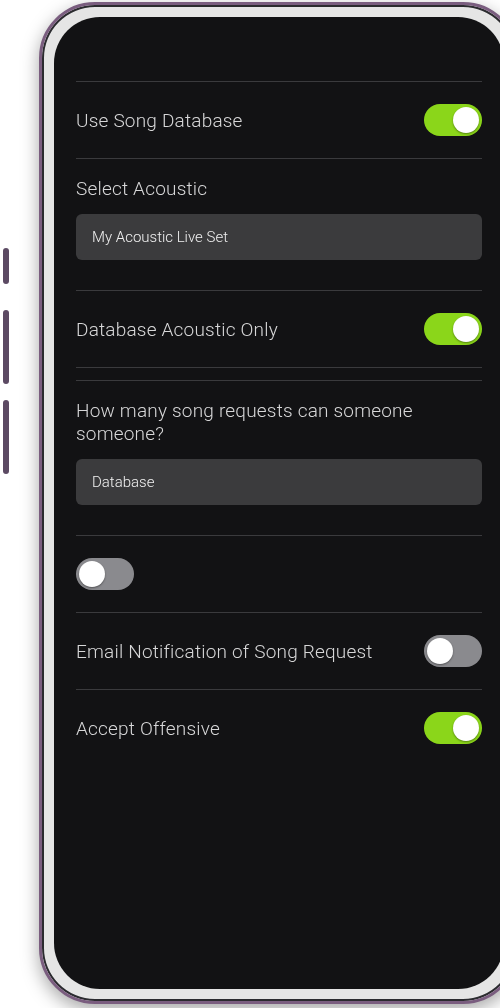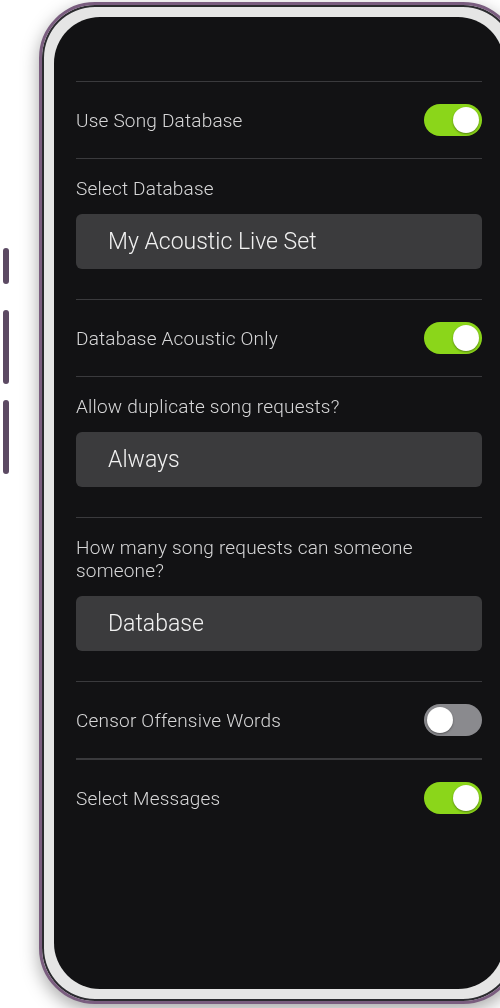--- a/index.html
+++ b/index.html
@@ -78,23 +78,23 @@
       background: #fff;
       box-shadow: 0 1px 2px rgba(0,0,0,.4);
       transition: left .15s;
     }
     .toggle.on .knob { left: 29px; }
 
     .select-field {
       margin-top: 14px;
       background: #3b3b3d;
       border-radius: 6px;
-      padding: 14px 32px;
+      padding: 14px 16px;
       color: #f1f1f1;
-      font-size: 23px;
+      font-size: 15px;
       font-weight: 300;
       cursor: pointer;
     }
 
     .gap-after { margin-bottom: 8px; }
 
     
   </style>
 </head>
 <body>
@@ -114,74 +114,75 @@
         <span class="label">Use Song Database</span>
         <div class="toggle on">
             <div class="knob"></div>
           </div>
       </div>
     </div>
 
     <div class="divider"></div>
 
     <div class="section gap-after">
-      <span class="label">Select Database</span>
+      <span class="label">Select Acoustic</span>
       <div class="select-field">
         <span>My Acoustic Live Set</span>
       </div>
     </div>
 
     <div class="divider" style="margin-top:12px"></div>
 
     <div class="section">
       <div class="row">
         <span class="label">Database Acoustic Only</span>
         <div class="toggle on">
             <div class="knob"></div>
           </div>
       </div>
     </div>
 
     <div class="divider"></div>
 
-    <div class="section gap-after">
-      <span class="label">Allow duplicate song requests?</span>
-      <div class="select-field">
-        <span>Always</span>
-      </div>
-    </div>
 
     <div class="divider" style="margin-top:12px"></div>
 
     <div class="section gap-after">
       <span class="label">How many song requests can someone someone?</span>
       <div class="select-field">
         <span>Database</span>
       </div>
     </div>
 
     <div class="divider" style="margin-top:12px"></div>
 
     <div class="section">
       <div class="row">
-        <span class="label">Censor Offensive Words</span>
         <div class="toggle">
             <div class="knob"></div>
           </div>
       </div>
     </div>
 
     <div class="divider"></div>
 
+    <div class="section">
+      <div class="row">
+        <span class="label">Email Notification of Song Request</span>
+        <div class="toggle">
+            <div class="knob"></div>
+          </div>
+      </div>
+    </div>
 
     <div class="divider"></div>
 
     <div class="section" style="padding-bottom:0">
       <div class="row">
-        <span class="label">Select Messages</span>
+        <span class="label">Accept Offensive</span>
         <div class="toggle on">
             <div class="knob"></div>
           </div>
       </div>
     </div>
 
   </div>
 </div>
 
 </body></html>

